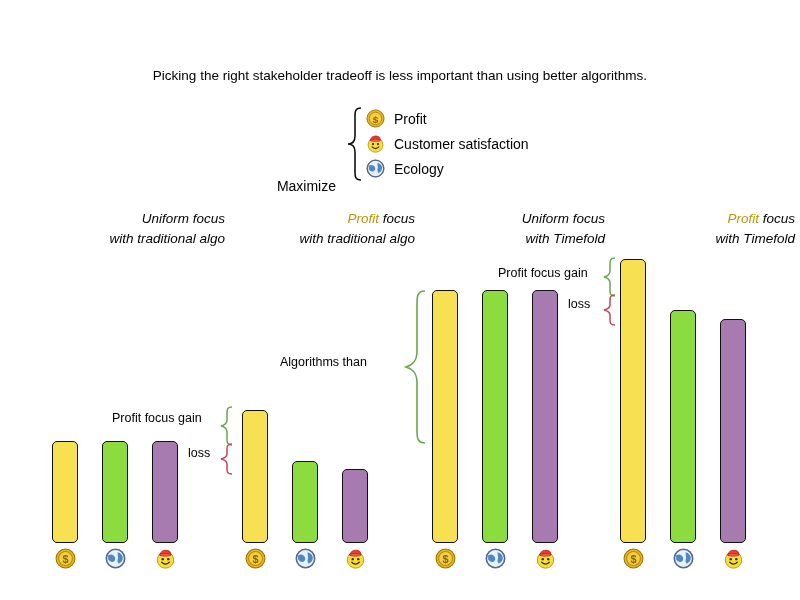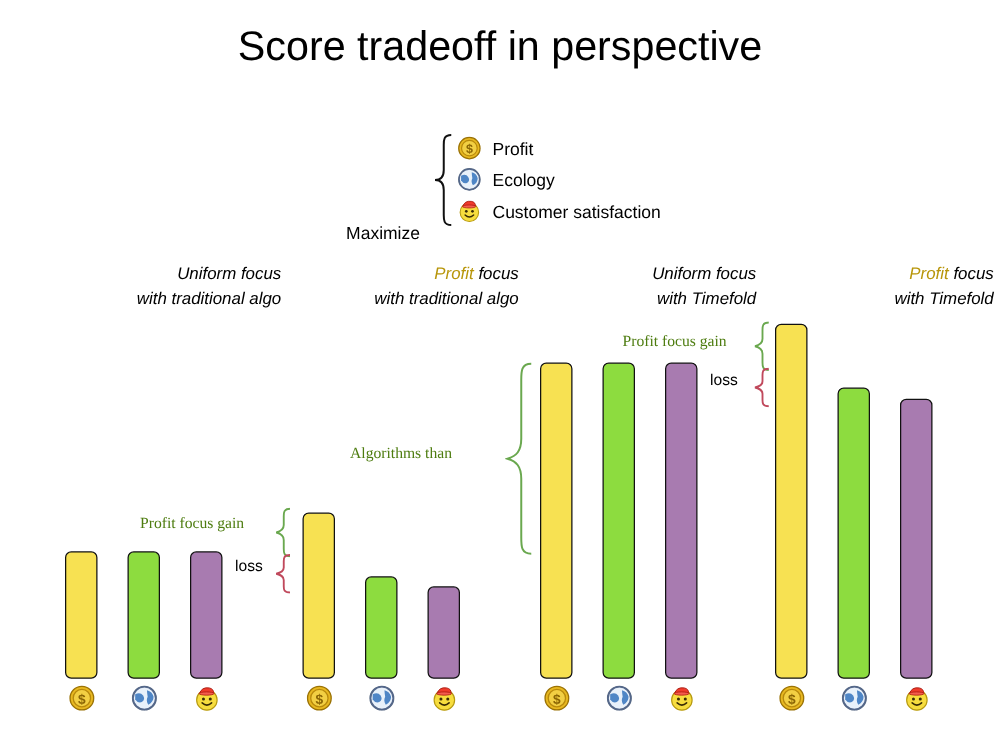--- a/index.html
+++ b/index.html
@@ -43,78 +43,78 @@
   .gold{color:#b8960b;}
 
   
   #chart{position:absolute;left:0;top:0;width:800px;height:600px;}
   .bar{position:absolute;border:1.4px solid #111;border-radius:5px;box-sizing:border-box;}
   .axis-icon{position:absolute;width:21px;height:21px;}
   .axis-icon svg{display:block;width:21px;height:21px;}
 
   
   .anno{position:absolute;font-size:12.5px;white-space:nowrap;}
-  .anno.green{color:#4d7c0f;font-family:Liberation Serif, serif;}
+  .anno.green{color:#000000;}
   .anno.red{color:#000000;}
   .brace{position:absolute;}
 </style>
 </head>
 <body>
 
 <div id="stage">
 
-  <div class="title">Score tradeoff in perspective</div>
+  <div class="subtitle">Picking the right stakeholder tradeoff is less important than using better algorithms.</div>
 
   <div class="legend">
     <div class="legend-label">Maximize</div>
 
     <svg class="legend-brace" viewBox="0 0 20 76">
       <path d="M19 2 C13 2 13 6 13 10 L13 30 C13 35 11 38 6 38 C11 38 13 41 13 46 L13 66 C13 70 13 74 19 74" fill="none" stroke="#111" stroke-width="1.6"></path>
     </svg>
 
     <div class="legend-rows">
 
       <div class="legend-row">
         <span class="ic">
           <svg viewBox="0 0 20 20">
             <circle cx="10" cy="10" r="9" fill="#e8b820" stroke="#9a7206" stroke-width="1"></circle>
             <circle cx="10" cy="10" r="6.6" fill="#f2cf43" stroke="#b8890c" stroke-width="1"></circle>
             <text x="10" y="14.4" font-size="10.5" font-weight="bold" fill="#8a6505" text-anchor="middle" font-family="'Liberation Sans',sans-serif">$</text>
           </svg>
         </span>
         <span class="lg-text">Profit</span>
-      </div>
-
-      <div class="legend-row">
-        <span class="ic">
-          <svg viewBox="0 0 20 20">
-            <circle cx="10" cy="10" r="9" fill="#c9d6e8" stroke="#5a6b84" stroke-width="1"></circle>
-            <circle cx="10" cy="10" r="8" fill="#e9f1fa"></circle>
-            <path d="M3 7 Q7 5 9 8 Q11 11 8 13 Q5 14 3 11 Z" fill="#4f86c6"></path>
-            <path d="M12 4 Q16 5 17 9 Q17 13 13 15 Q11 12 12.5 9 Q12 6 12 4 Z" fill="#4f86c6"></path>
-            <circle cx="10" cy="10" r="8.6" fill="none" stroke="#54678a" stroke-width="1.1"></circle>
-          </svg>
-        </span>
-        <span class="lg-text">Ecology</span>
       </div>
 
       <div class="legend-row">
         <span class="ic">
           <svg viewBox="0 0 20 20">
             <circle cx="10" cy="11.4" r="7.8" fill="#f7dd3e" stroke="#b79a10" stroke-width="0.9"></circle>
             <circle cx="7.4" cy="10.6" r="1.15" fill="#3a2c05"></circle>
             <circle cx="12.6" cy="10.6" r="1.15" fill="#3a2c05"></circle>
             <path d="M6.4 13.6 Q10 17 13.6 13.6" fill="none" stroke="#3a2c05" stroke-width="1.2" stroke-linecap="round"></path>
             <path d="M4.4 6.6 Q6 1.4 11.6 2.2 Q15.4 2.9 15 6.2 Z" fill="#ef3b2c" stroke="#a9190f" stroke-width="0.7"></path>
             <ellipse cx="9.8" cy="6.5" rx="5.7" ry="1.25" fill="#f45c4d" stroke="#a9190f" stroke-width="0.6"></ellipse>
           </svg>
         </span>
         <span class="lg-text">Customer satisfaction</span>
       </div>
 
+      <div class="legend-row">
+        <span class="ic">
+          <svg viewBox="0 0 20 20">
+            <circle cx="10" cy="10" r="9" fill="#c9d6e8" stroke="#5a6b84" stroke-width="1"></circle>
+            <circle cx="10" cy="10" r="8" fill="#e9f1fa"></circle>
+            <path d="M3 7 Q7 5 9 8 Q11 11 8 13 Q5 14 3 11 Z" fill="#4f86c6"></path>
+            <path d="M12 4 Q16 5 17 9 Q17 13 13 15 Q11 12 12.5 9 Q12 6 12 4 Z" fill="#4f86c6"></path>
+            <circle cx="10" cy="10" r="8.6" fill="none" stroke="#54678a" stroke-width="1.1"></circle>
+          </svg>
+        </span>
+        <span class="lg-text">Ecology</span>
+      </div>
+
     </div>
   </div>
 
   <div class="colhead" style="left:5px;top:209px;">
     <div><span>Uniform</span><span> focus</span></div>
     <div>with traditional algo</div>
   </div>
 
   <div class="colhead" style="left:195px;top:209px;">
     <div><span class="gold">Profit</span><span> focus</span></div>

